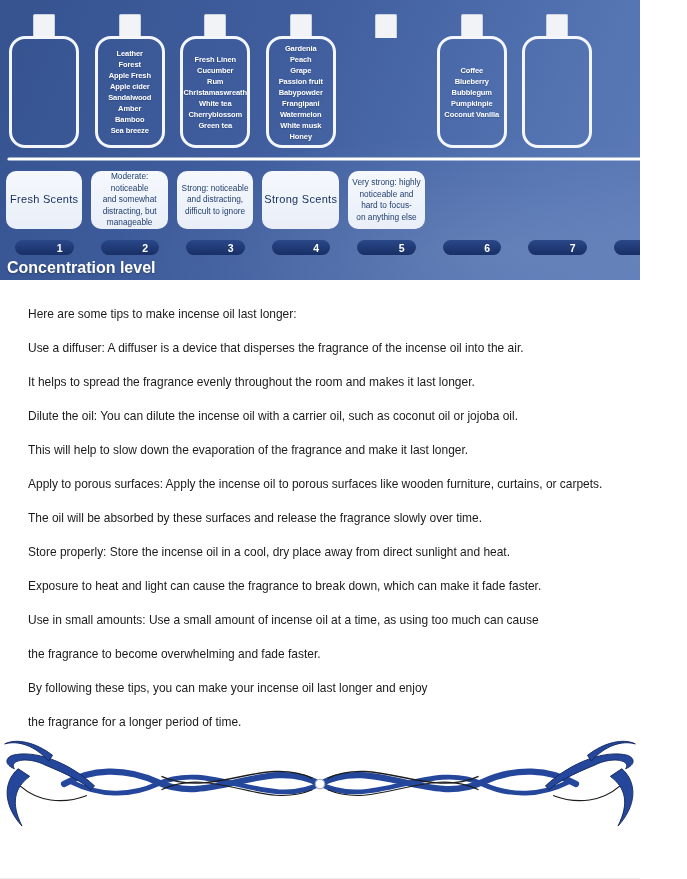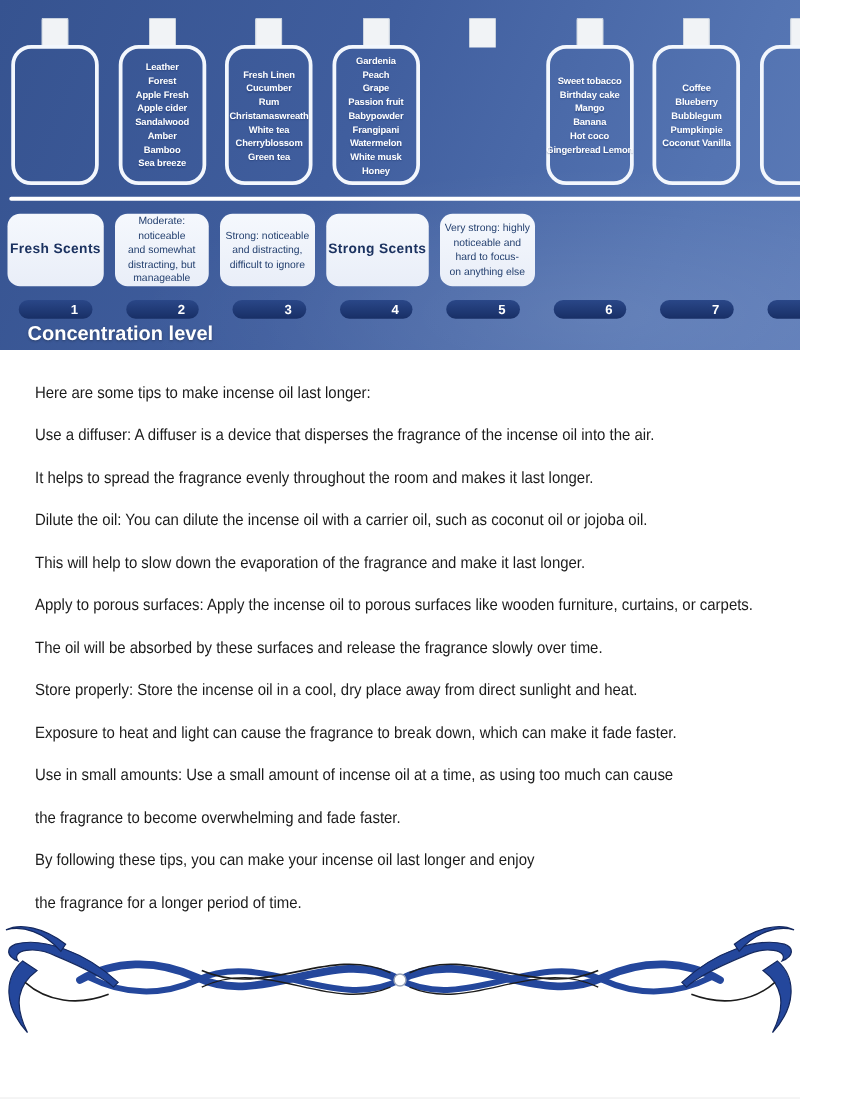--- a/index.html
+++ b/index.html
@@ -41,33 +41,33 @@
   .arrowwrap svg { display: block; }
   .cards { margin-top: 3px; }
   .card {
     background: linear-gradient(180deg, #f5f8fd, #e9eef8);
     border-radius: 10px; height: 58px; padding: 3px 2px;
     display: flex; align-items: center; justify-content: center;
     text-align: center; color: #24406f; font-size: 8.3px; line-height: 11.5px;
     white-space: pre-line;
   }
   .card.em {
-    font-size: 11px; font-weight: 700; color: #1b3260;
+    font-size: 11px; font-weight: 400; color: #1b3260;
     letter-spacing: 0.3px; white-space: nowrap;
   }
   .pills { margin-top: 11px; }
   .pill {
     height: 15px; margin: 0 9px; border-radius: 8px;
     background: linear-gradient(180deg, #2a4788, #182f66);
     display: flex; align-items: center; justify-content: flex-end;
     padding-right: 11px; color: #ffffff; font-size: 10.5px; font-weight: 700;
   }
   .section-label {
     color: #ffffff; font-weight: 700; font-size: 16px; line-height: 18px;
-    padding: 4px 0 0 22px; text-shadow: 0 1px 2px rgba(0,0,0,0.30);
+    padding: 4px 0 0 7px; text-shadow: 0 1px 2px rgba(0,0,0,0.30);
   }
   
   .tips {
     padding: 27px 0 0 28px; display: flex; flex-direction: column; gap: 20px;
   }
   .tips p {
     margin: 0; font-size: 13px; line-height: 14px; color: #1b1b1b;
     transform: scaleX(0.92); transform-origin: left center; white-space: nowrap;
   }
   
@@ -121,31 +121,20 @@
 Passion fruit
 Babypowder
 Frangipani
 Watermelon
 White musk
 Honey</div>
         </div>
       </div>
       <div class="bcol">
         <div class="cap"></div>
-      </div>
-      <div class="bcol">
-        <div class="cap"></div>
-        <div class="bottle">
-          <div class="scents">Sweet tobacco
-Birthday cake
-Mango
-Banana
-Hot coco
-Gingerbread Lemon</div>
-        </div>
       </div>
       <div class="bcol">
         <div class="cap"></div>
         <div class="bottle">
           <div class="scents">Coffee
 Blueberry
 Bubblegum
 Pumpkinpie
 Coconut Vanilla</div>
         </div>

